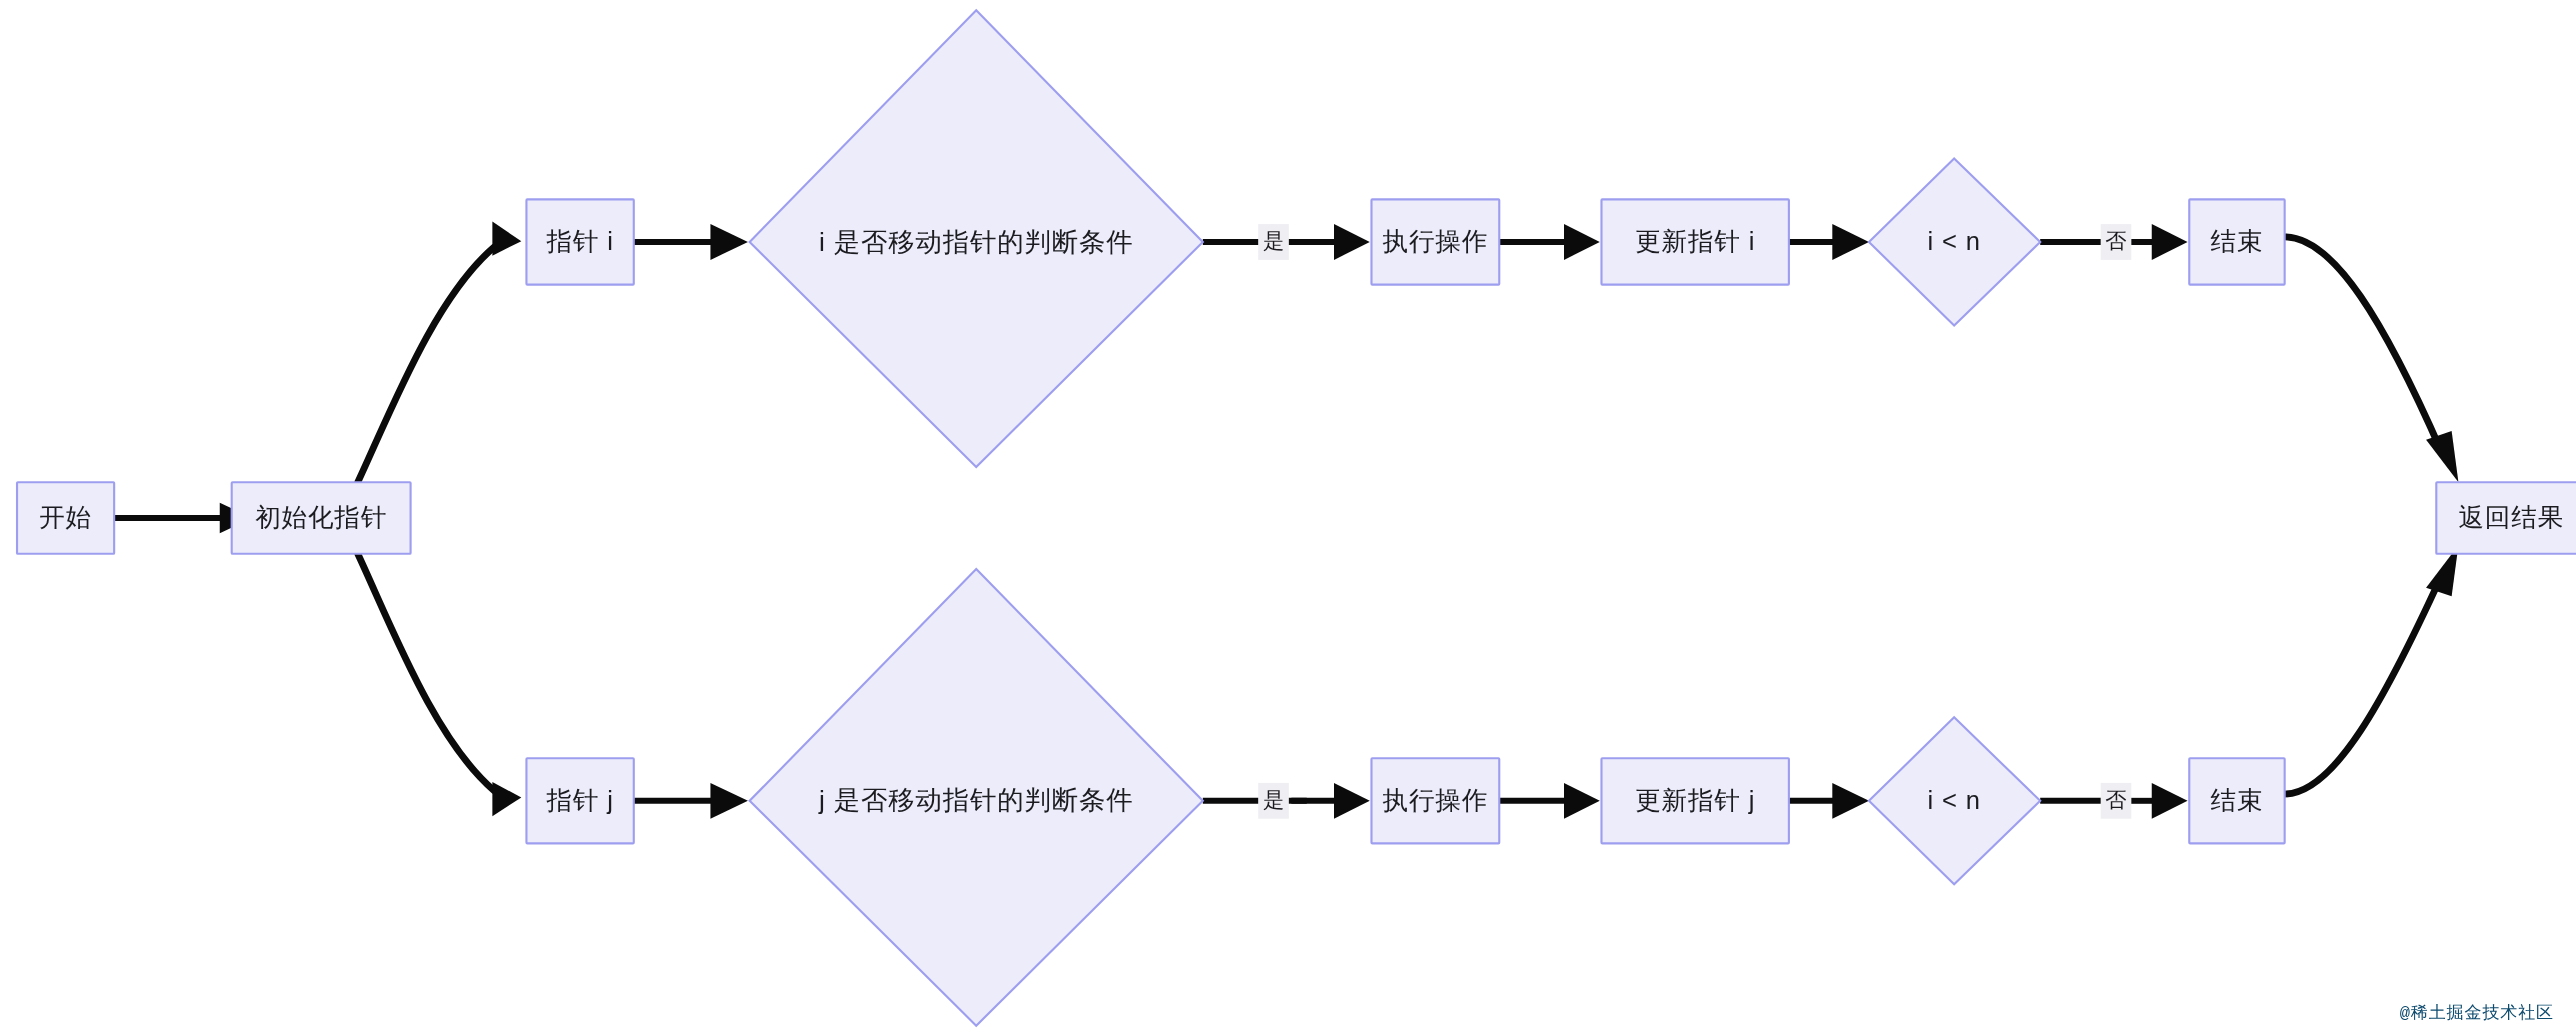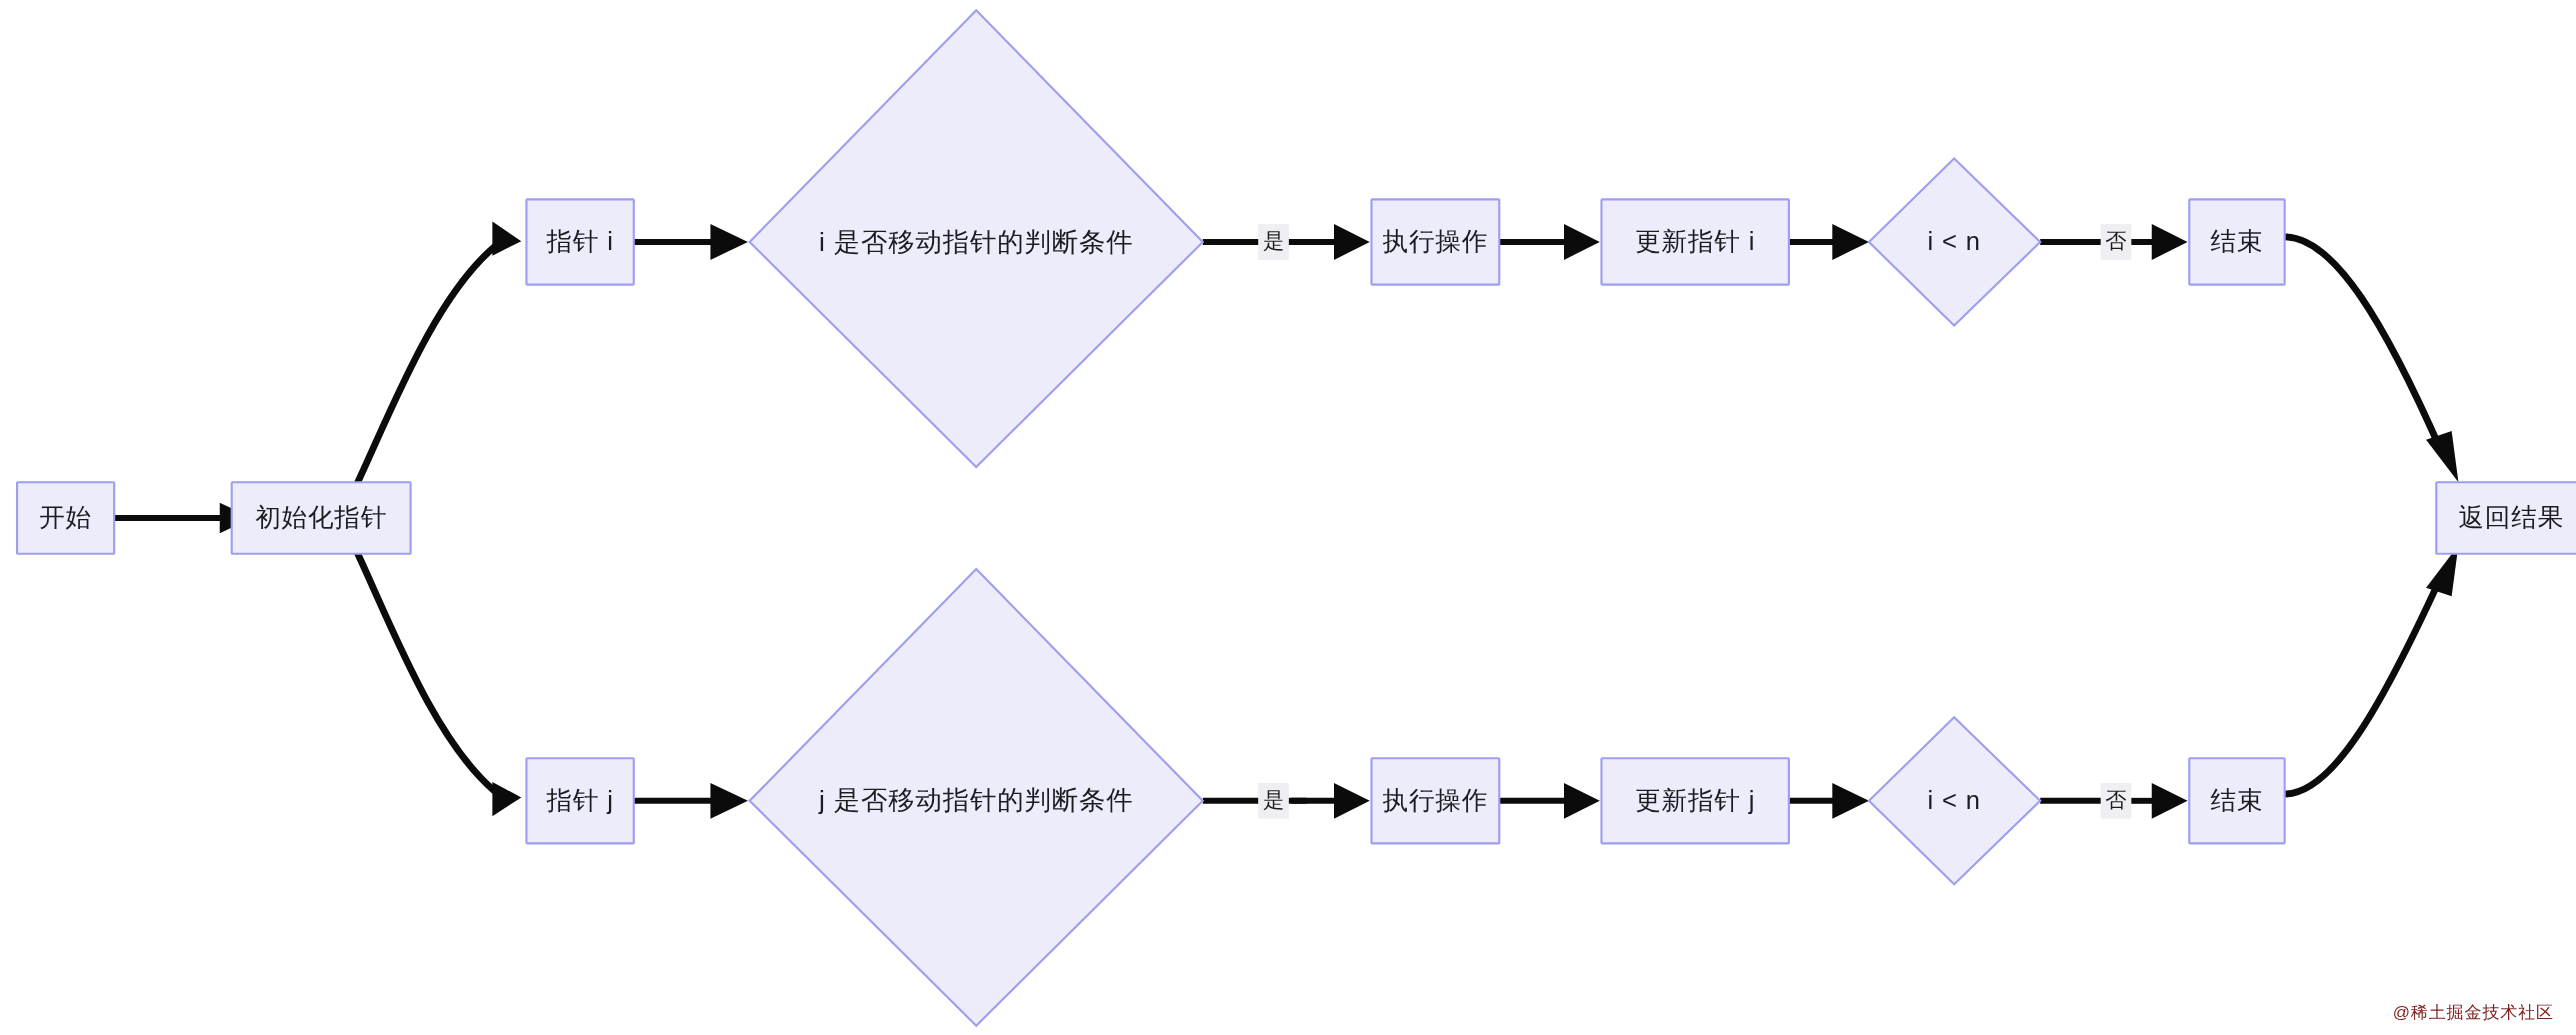--- a/index.html
+++ b/index.html
@@ -62,23 +62,23 @@
     font-family: "Liberation Sans", "DejaVu Sans", sans-serif;
     font-size: 25px;
     fill: #1c1c20;
     text-anchor: middle;
     dominant-baseline: middle;
   }
   .watermark {
     position: absolute;
     right: 22px;
     bottom: 12px;
-    font-family: Liberation Sans, sans-serif;
+    font-family: Liberation Mono, monospace;
     font-size: 17px;
-    color: #7f1d1d;
+    color: #0c4a6e;
     letter-spacing: 0.9px;
     user-select: none;
   }
 </style>
 </head>
 <body>
 
 <div id="stage">
 
   <svg id="flow" viewBox="0 0 3024 1216" xmlns="http://www.w3.org/2000/svg">

